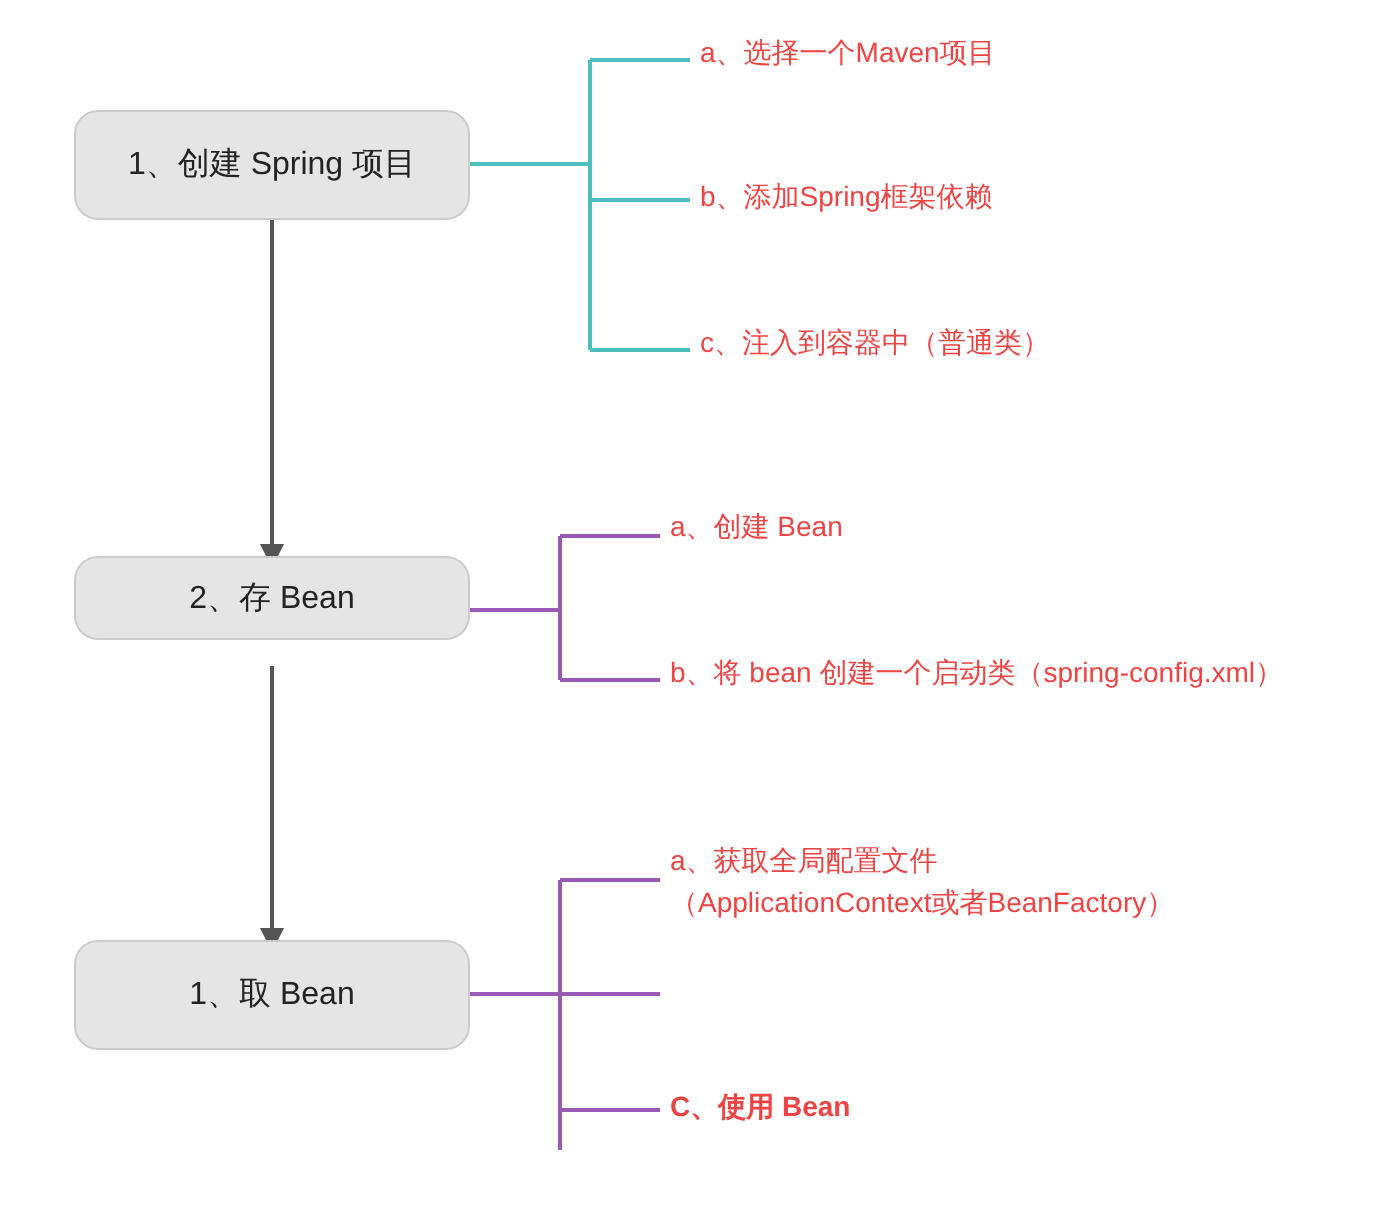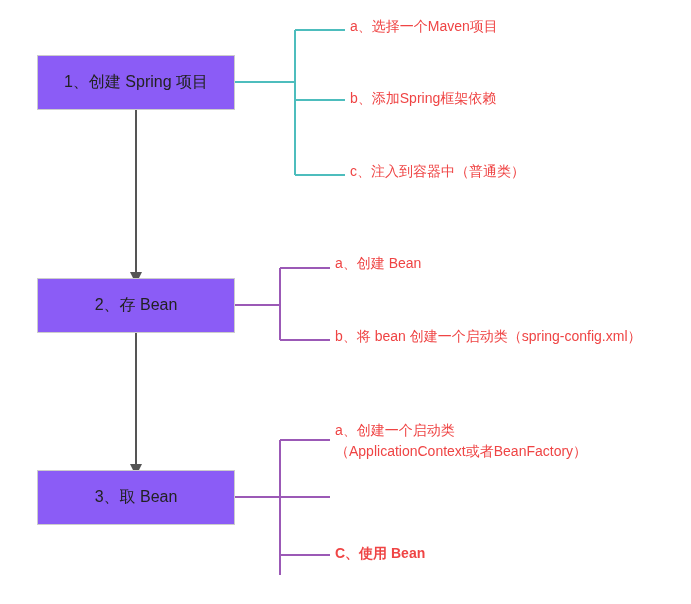--- a/index.html
+++ b/index.html
@@ -11,23 +11,23 @@
       overflow: hidden;
       position: relative;
     }
     .diagram {
       position: relative;
       width: 691px;
       height: 604px;
     }
     .box {
       position: absolute;
-      background: #8b5cf6;
+      background: #e5e5e5;
       border: 1px solid #ccc;
-      border-radius: 0;
+      border-radius: 12px;
       display: flex;
       align-items: center;
       justify-content: center;
       font-size: 16px;
       color: #222;
       font-weight: 500;
     }
     .label {
       position: absolute;
       font-size: 14px;
@@ -74,45 +74,45 @@
     <line x1="280" y1="440" x2="280" y2="575" stroke="#9B59B6" stroke-width="2"></line>
     <line x1="280" y1="440" x2="330" y2="440" stroke="#9B59B6" stroke-width="2"></line>
     <line x1="280" y1="497" x2="330" y2="497" stroke="#9B59B6" stroke-width="2"></line>
     <line x1="280" y1="555" x2="330" y2="555" stroke="#9B59B6" stroke-width="2"></line>
   </svg>
 
   <div class="box" style="left:37px; top:55px; width:198px; height:55px;">
     <span>1、创建 Spring 项目</span>
   </div>
 
-  <div class="box" style="left:37px; top:278px; width:198px; height:55px;">
+  <div class="box" style="left:37px; top:278px; width:198px; height:42px;">
     <span>2、存 Bean</span>
   </div>
 
   <div class="box" style="left:37px; top:470px; width:198px; height:55px;">
-    <span>3、取 Bean</span>
+    <span>1、取 Bean</span>
   </div>
 
   <div class="label" style="left:350px; top:18px; font-size:14px;">
     <span>a、选择一个Maven项目</span>
   </div>
   <div class="label" style="left:350px; top:90px; font-size:14px;">
     <span>b、添加Spring框架依赖</span>
   </div>
   <div class="label" style="left:350px; top:163px; font-size:14px;">
     <span>c、注入到容器中（普通类）</span>
   </div>
 
   <div class="label" style="left:335px; top:255px; font-size:14px;">
     <span>a、创建 Bean</span>
   </div>
   <div class="label" style="left:335px; top:328px; font-size:14px;">
     <span>b、将 bean 创建一个启动类（spring-config.xml）</span>
   </div>
 
   <div class="label" style="left:335px; top:420px; font-size:14px; line-height:1.5;">
-    <span style="white-space:pre-line;">a、创建一个启动类
+    <span style="white-space:pre-line;">a、获取全局配置文件
 （ApplicationContext或者BeanFactory）</span>
   </div>
   <div class="label" style="left:335px; top:545px; font-size:14px;font-weight:bold;">
     <span>C、使用 Bean</span>
   </div>
 </div>
 
 </body></html>

